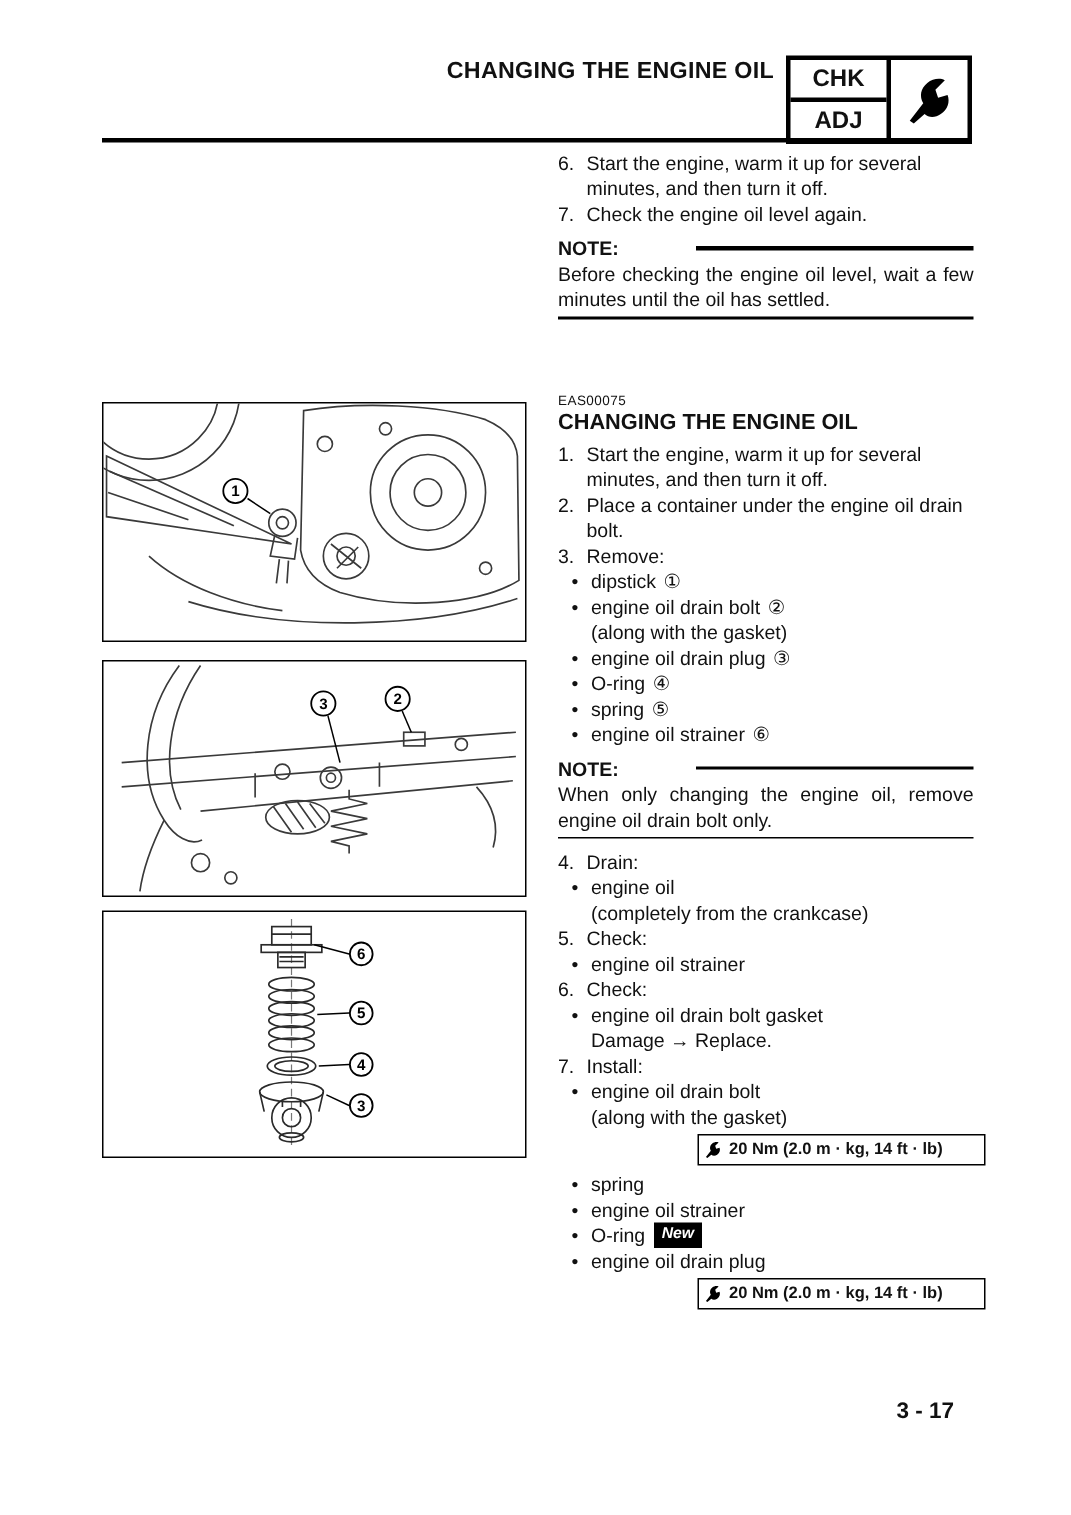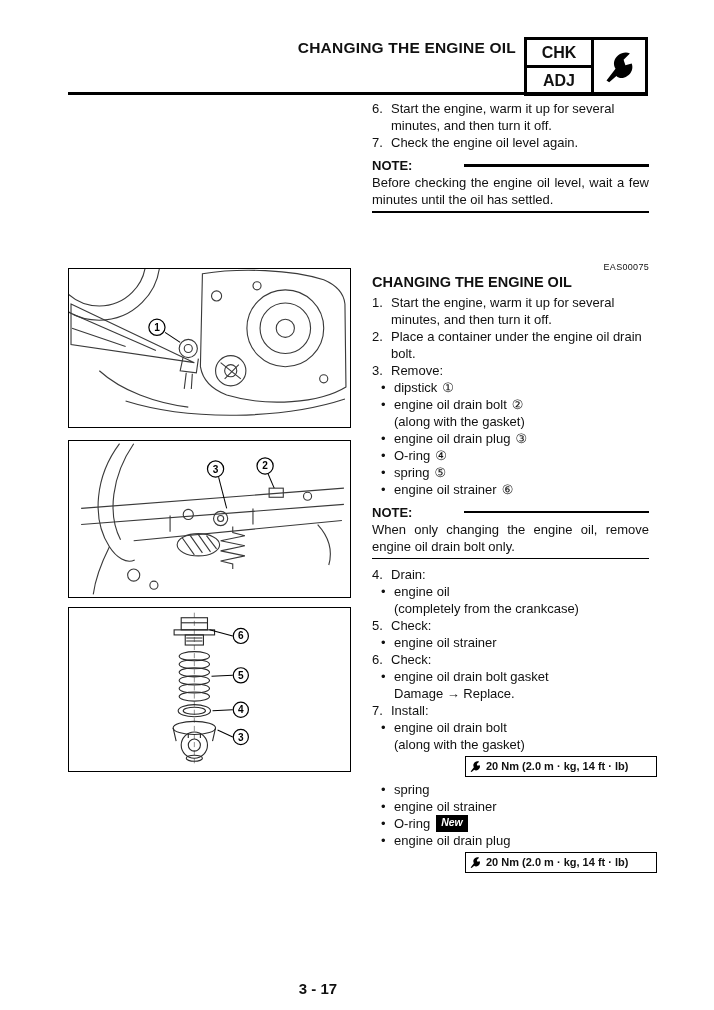--- a/index.html
+++ b/index.html
@@ -30,29 +30,29 @@
   .step-num{width:19px;flex:none;}
   .step-text{flex:1;}
   .bullet{display:flex;padding-left:9px;}
   .bullet::before{content:"•";width:13px;flex:none;}
   .b-ref{margin-left:5px;}
   .sub{padding-left:22px;}
   .note-head{display:flex;align-items:center;font-weight:bold;margin-top:6px;gap:44px;}
   .note-line{flex:1;height:2.5px;background:#000;margin-left:8px;}
   .note-text{text-align:justify;}
   .note-end{height:1.5px;background:#000;margin-top:3px;margin-bottom:2px;}
-  .eas{font-size:9px;line-height:11px;margin-top:49px;letter-spacing:.3px;text-align:right;}
+  .eas{font-size:9px;line-height:11px;margin-top:49px;letter-spacing:.3px;}
   .sec-heading{font-weight:bold;font-size:14.5px;line-height:18px;margin-bottom:3px;}
   .gap{margin-top:7px;}
   .torque-box{display:flex;align-items:center;gap:4px;border:1.3px solid #000;height:19px;
     margin:3px 0 4px 93px;width:184px;padding:0 3px;font-weight:bold;font-size:11px;white-space:nowrap;}
   .new-badge{display:inline-block;background:#000;color:#fff;font-style:italic;font-weight:bold;
     font-size:10.5px;line-height:14px;padding:0 5px;margin-left:6px;}
 
-  .footer{position:absolute;top:980px;left:0;width:636px;text-align:center;font-weight:bold;font-size:15px;}
+  .footer{position:absolute;top:932px;left:0;width:636px;text-align:right;font-weight:bold;font-size:15px;}
 </style>
 </head>
 <body>
 
 <div class="page">
 
   <div class="doc-title">
     <div>CHANGING THE ENGINE OIL</div>
   </div>
 

